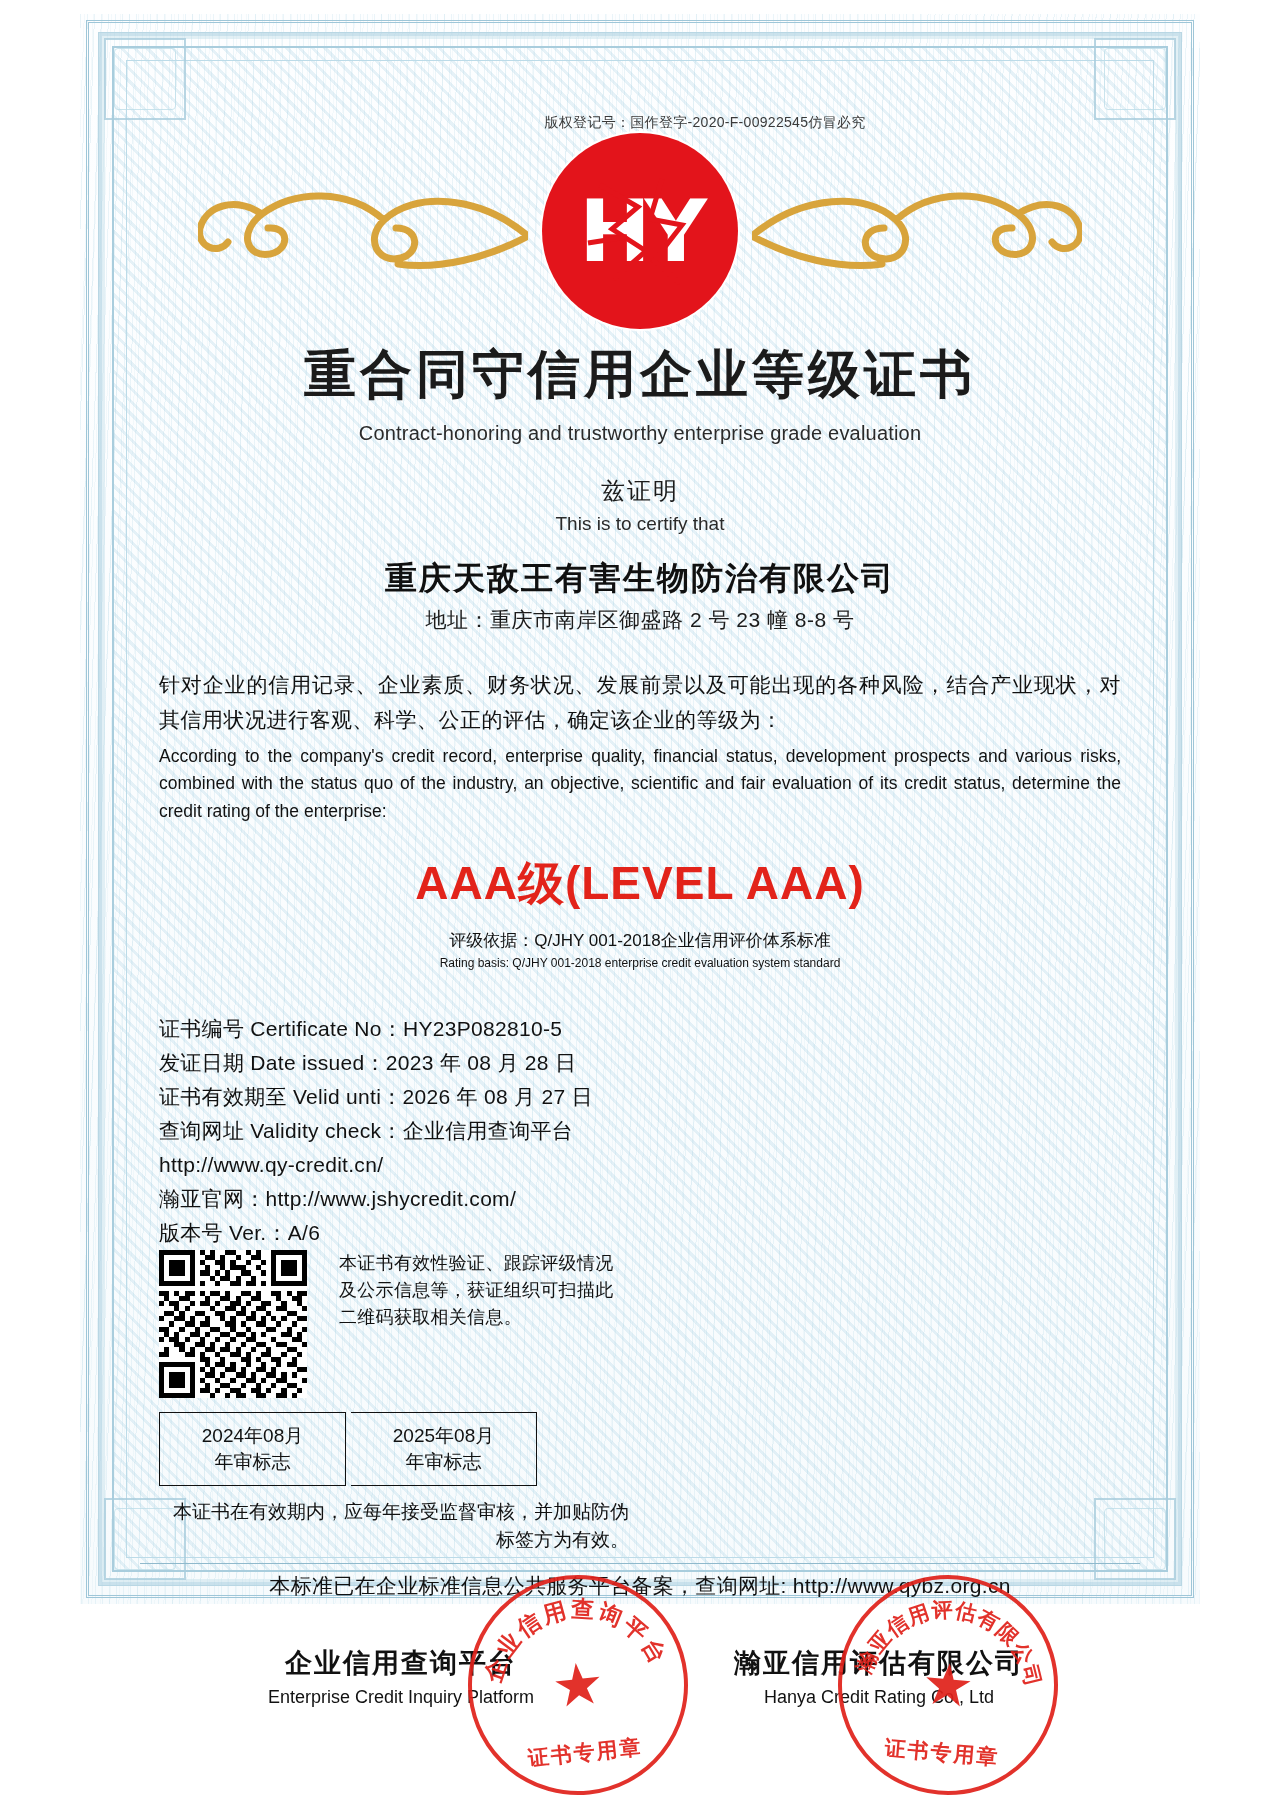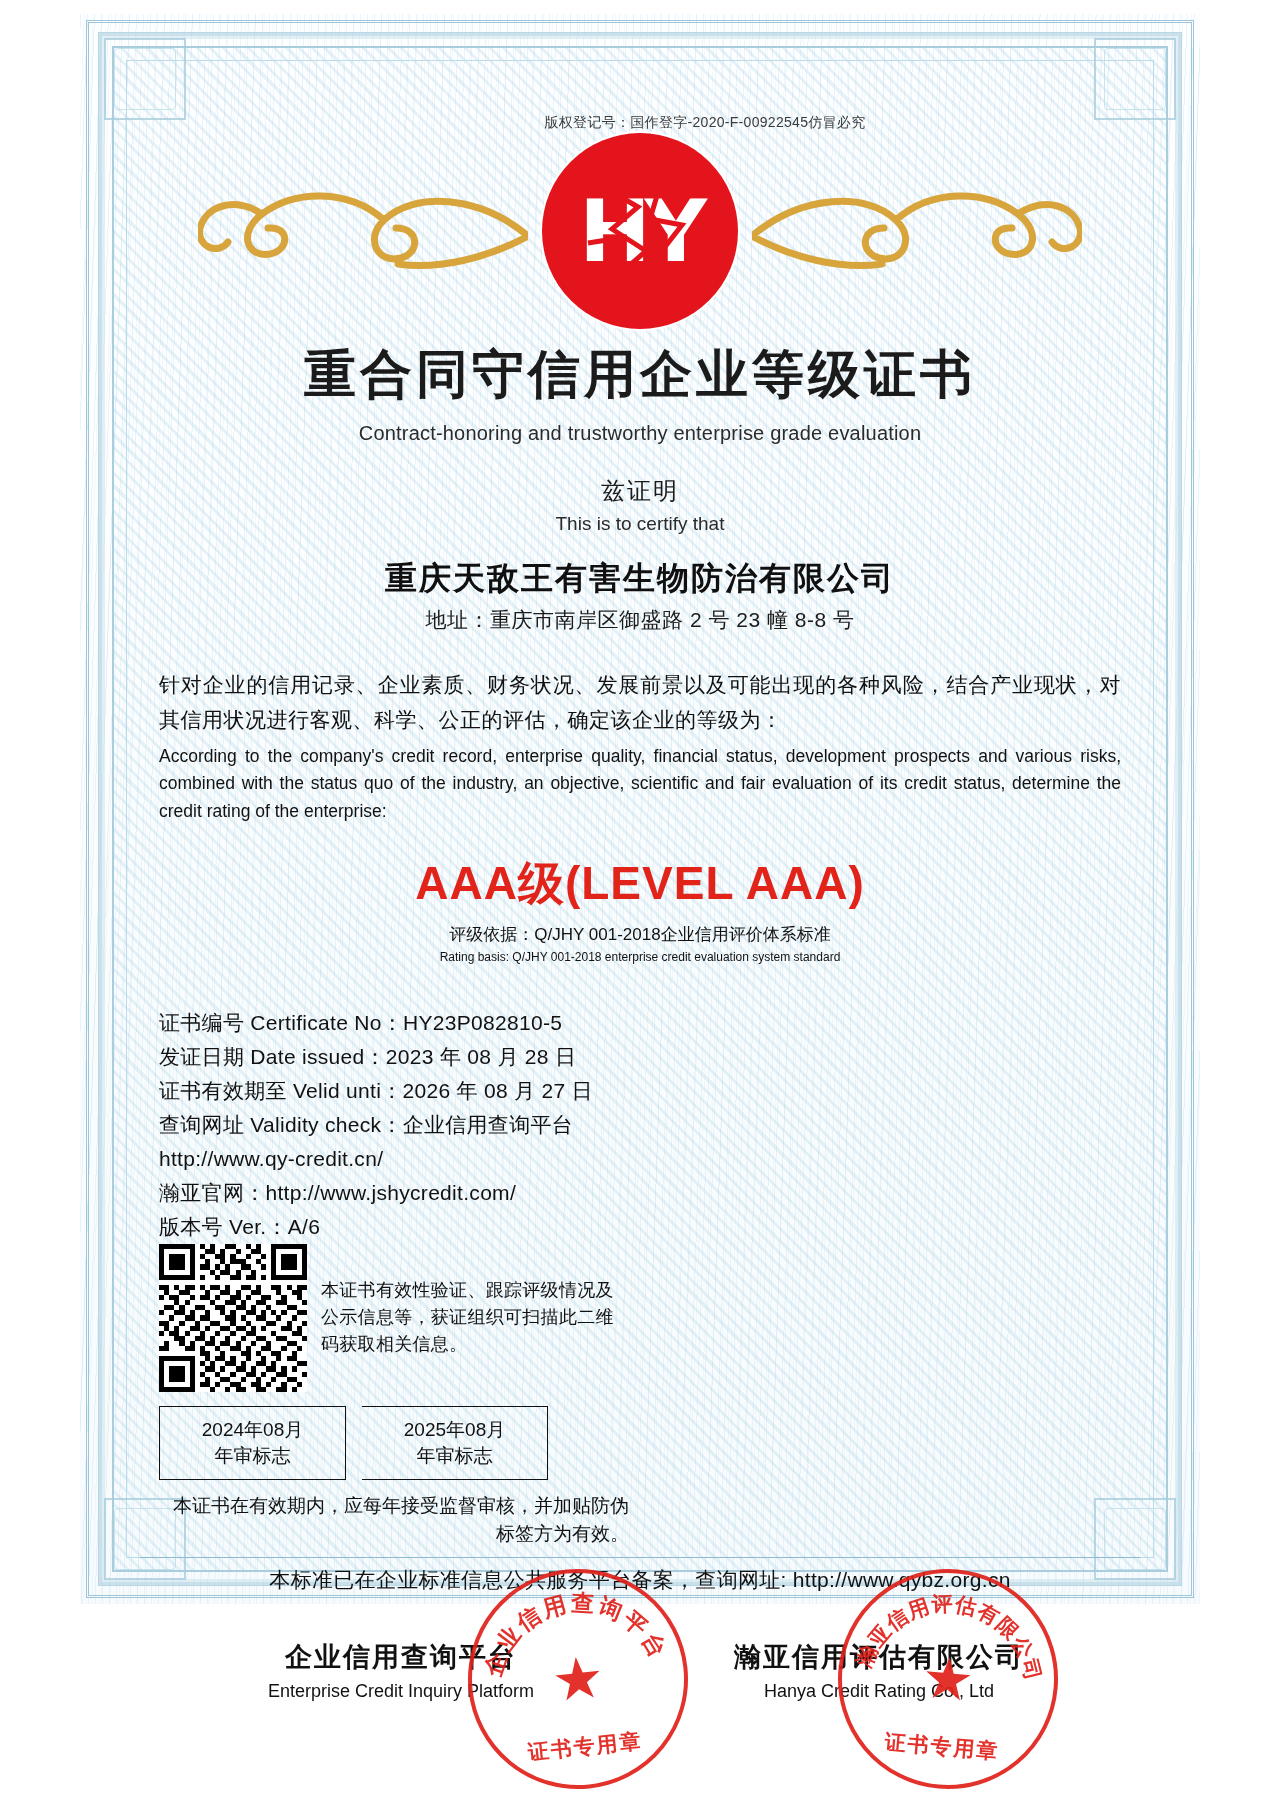--- a/index.html
+++ b/index.html
@@ -110,34 +110,34 @@
   .body-cn{
     font-size:21px;color:#111;line-height:1.65;text-align:justify;letter-spacing:.5px;
   }
   .body-en{
     font-size:17.5px;color:#111;line-height:1.55;margin-top:6px;text-align:justify;
   }
   .level{
     margin-top:28px;text-align:center;
     font-size:46px;font-weight:bold;color:#e2231a;letter-spacing:1px;
   }
-  .basis-cn{font-size:17px;color:#111;text-align:center;margin-top:8px;}
+  .basis-cn{font-size:17px;color:#111;text-align:center;margin-top:14px;}
   .basis-en{font-size:12px;color:#111;text-align:left;margin-top:4px;}
 
   .info-row{
     width:962px;margin-top:42px;display:flex;justify-content:space-between;align-items:flex-start;flex-direction:column;
   }
   .info-left{font-size:21px;color:#111;line-height:1.62;letter-spacing:.3px;}
   .info-right{width:470px;display:flex;flex-direction:column;}
-  .qr-row{display:flex;gap:14px;align-items:center;}
+  .qr-row{display:flex;gap:32px;}
   .qr{
     width:148px;height:148px;flex:none;background:#fff;
   }
   .qr-note{font-size:18px;color:#111;line-height:1.5;letter-spacing:.3px;}
-  .stamp-boxes{display:flex;gap:16px;margin-top:14px;}
+  .stamp-boxes{display:flex;gap:5px;margin-top:14px;}
   .stamp-box{
     width:185px;height:72px;border:1.5px solid #111;
     display:flex;flex-direction:column;align-items:center;justify-content:center;
     font-size:19px;color:#111;line-height:1.35;
   }
   .stamp-box + .stamp-box{border-left:none;}
   .annual-note{font-size:19px;color:#111;line-height:1.5;margin-top:12px;text-align:right;}
 
   .seals{
     position:relative;width:100%;height:230px;margin-top:4px;

